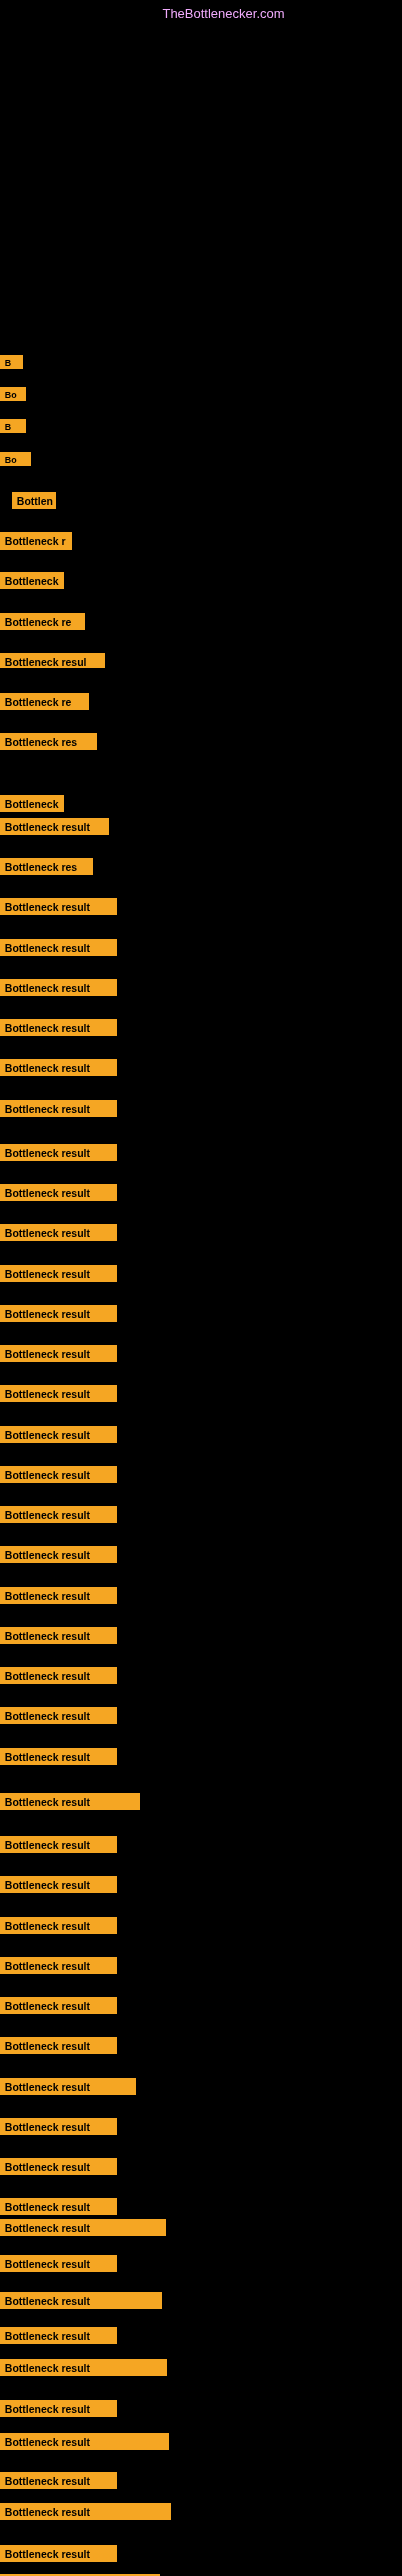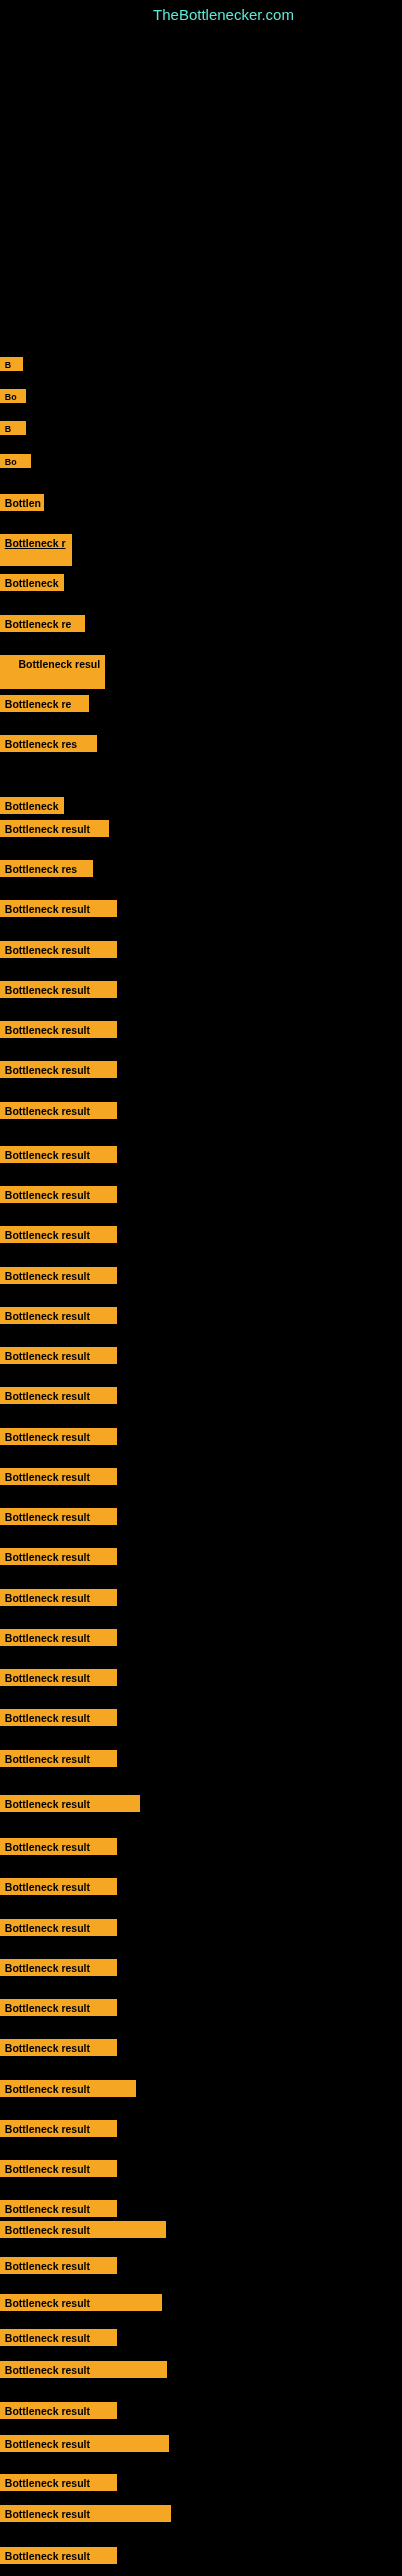--- a/index.html
+++ b/index.html
@@ -10,22 +10,22 @@
 
     body {
       background-color: #000000;
       width: 403px;
       min-height: 2576px;
       font-family: Arial, sans-serif;
       position: relative;
     }
 
     .site-title {
-      color: #5eead4;
-      font-size: 15px;
+      color: #f0abfc;
+      font-size: 13px;
       text-align: center;
       padding-top: 6.4px;
       padding-bottom: 3.2px;
       margin-left: 44px;
     }
 
     .bottleneck-bar-container {
       position: absolute;
       left: 0;
       display: flex;
@@ -60,34 +60,34 @@
     </div>
     <div class="bottleneck-bar-container" style="top: 346px;">
       <div class="bottleneck-bar" style="width: 26px; height: 14.5px; font-size: 8.9px;">Bo</div>
     </div>
     <div class="bottleneck-bar-container" style="top: 378px;">
       <div class="bottleneck-bar" style="width: 26px; height: 14.5px; font-size: 8.9px;">B</div>
     </div>
     <div class="bottleneck-bar-container" style="top: 411px;">
       <div class="bottleneck-bar" style="width: 31px; height: 14.5px; font-size: 8.9px;">Bo</div>
     </div>
-    <div class="bottleneck-bar-container" style="top: 451px;">
+    <div class="bottleneck-bar-container" style="top: 451px; margin-left: 12px;">
       <div class="bottleneck-bar" style="width: 44px; height: 17.7px; font-size: 10.5px;">Bottlen</div>
     </div>
     <div class="bottleneck-bar-container" style="top: 491px;">
-      <div class="bottleneck-bar" style="width: 72px; height: 32px; font-size: 10.5px; text-decoration: underline;">Bottleneck r</div>
+      <div class="bottleneck-bar" style="width: 72px; height: 18px; font-size: 10.5px;">Bottleneck r</div>
     </div>
     <div class="bottleneck-bar-container" style="top: 531px;">
       <div class="bottleneck-bar" style="width: 64px; height: 17.7px; font-size: 10.5px;">Bottleneck</div>
     </div>
     <div class="bottleneck-bar-container" style="top: 572px;">
       <div class="bottleneck-bar" style="width: 85px; height: 17.7px; font-size: 10.5px;">Bottleneck re</div>
     </div>
     <div class="bottleneck-bar-container" style="top: 612px;">
-      <div class="bottleneck-bar" style="width: 105px; height: 34px; font-size: 10.5px; text-align: right;">Bottleneck resul</div>
+      <div class="bottleneck-bar" style="width: 105px; height: 15px; font-size: 10.5px;">Bottleneck resul</div>
     </div>
     <div class="bottleneck-bar-container" style="top: 652px;">
       <div class="bottleneck-bar" style="width: 89px; height: 17.7px; font-size: 10.5px;">Bottleneck re</div>
     </div>
     <div class="bottleneck-bar-container" style="top: 692px;">
       <div class="bottleneck-bar" style="width: 97px; height: 17.7px; font-size: 10.5px;">Bottleneck res</div>
     </div>
     <div class="bottleneck-bar-container" style="top: 754px;">
       <div class="bottleneck-bar" style="width: 64px; height: 17.7px; font-size: 10.5px;">Bottleneck</div>
     </div>

